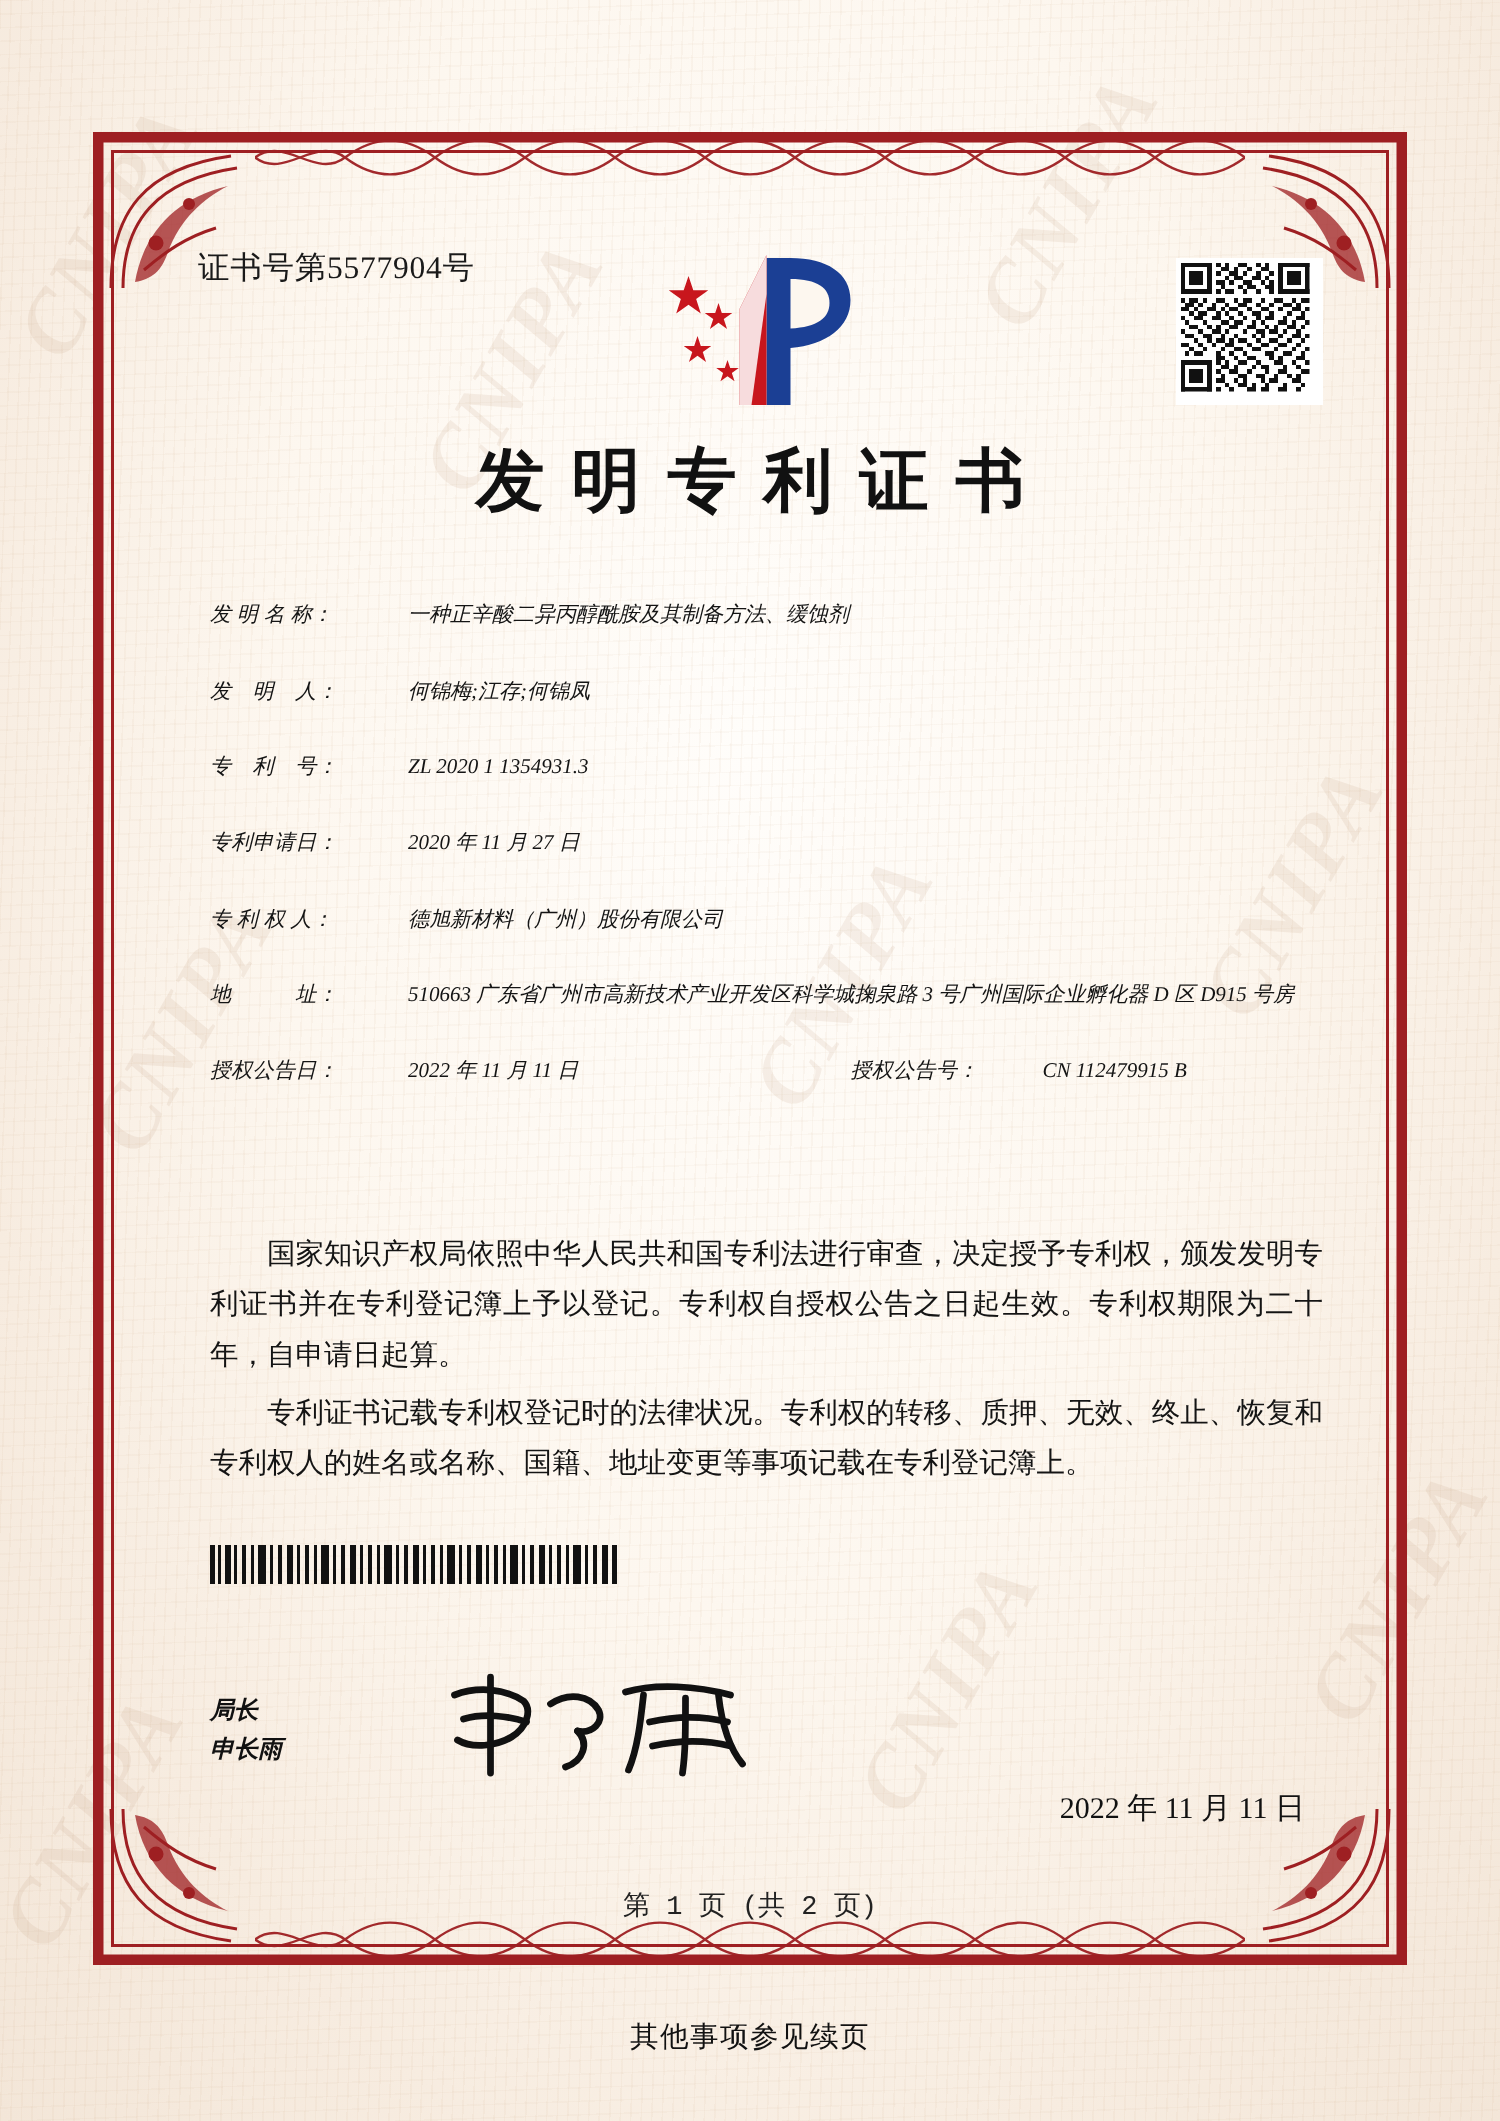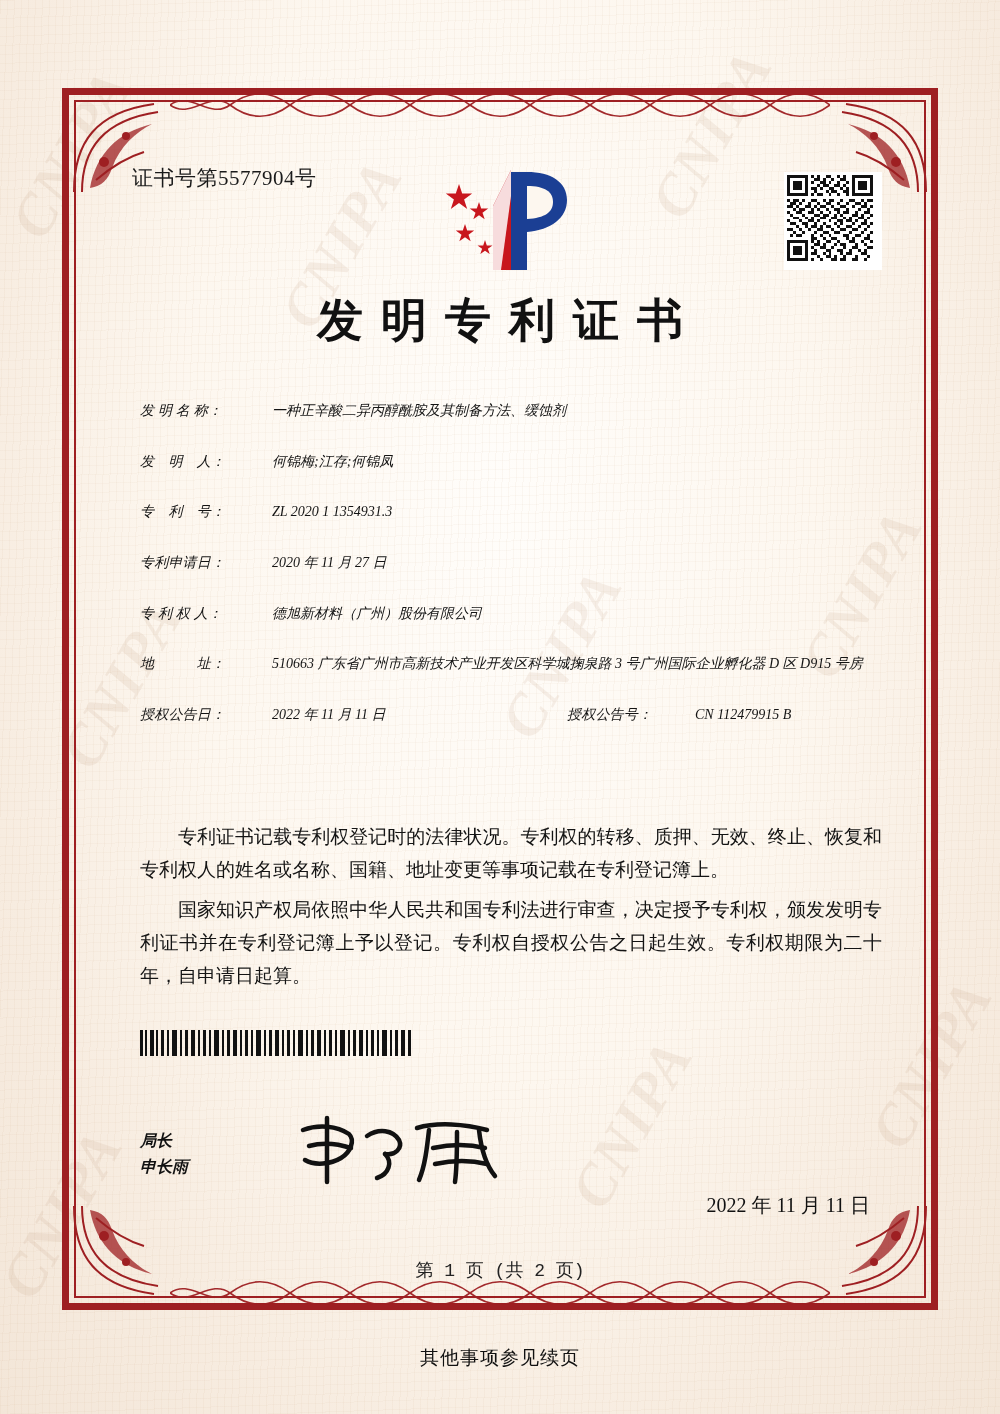--- a/index.html
+++ b/index.html
@@ -572,22 +572,22 @@
           <div class="val">2022 年 11 月 11 日</div>
         </div>
         <div class="half-right">
           <div class="lbl">授权公告号：</div>
           <div class="val">CN 112479915 B</div>
         </div>
       </div>
     </div>
 
     <div class="paras">
+      <p>国家知识产权局依照中华人民共和国专利法进行审查，决定授予专利权，颁发发明专利证书并在专利登记簿上予以登记。专利权自授权公告之日起生效。专利权期限为二十年，自申请日起算。</p>
       <p>专利证书记载专利权登记时的法律状况。专利权的转移、质押、无效、终止、恢复和专利权人的姓名或名称、国籍、地址变更等事项记载在专利登记簿上。</p>
-      <p>国家知识产权局依照中华人民共和国专利法进行审查，决定授予专利权，颁发发明专利证书并在专利登记簿上予以登记。专利权自授权公告之日起生效。专利权期限为二十年，自申请日起算。</p>
     </div>
 
     <div class="barcode">
       <svg width="272" height="26" viewBox="0 0 272 26" shape-rendering="crispEdges">
         <rect width="272" height="26" fill="none"></rect>
         <g fill="#111">
           <rect x="0" y="0" width="3" height="26"></rect>
             <rect x="5" y="0" width="2" height="26"></rect>
           <rect x="10" y="0" width="4" height="26"></rect>
             <rect x="16" y="0" width="2" height="26"></rect>

